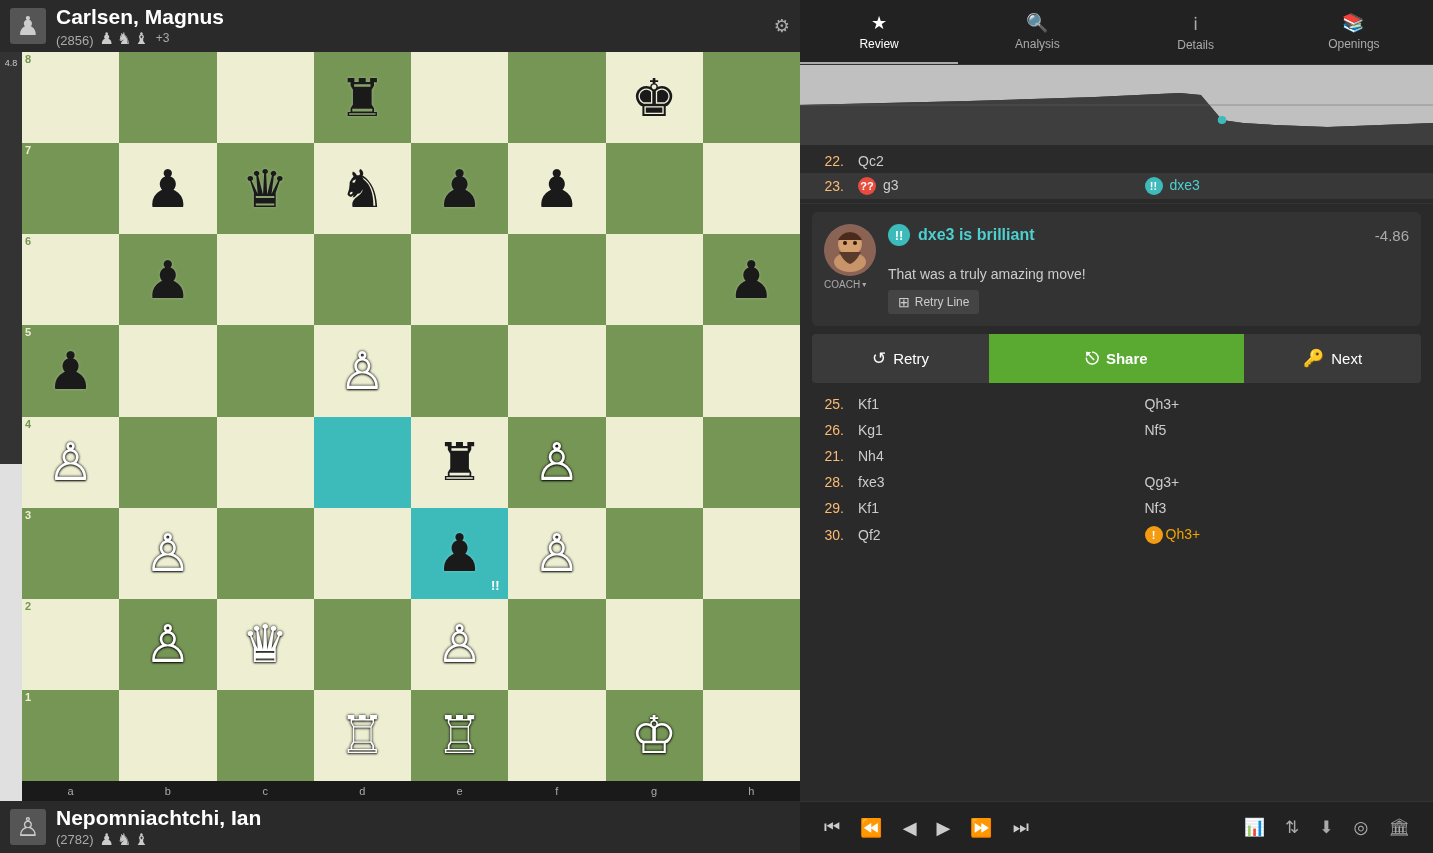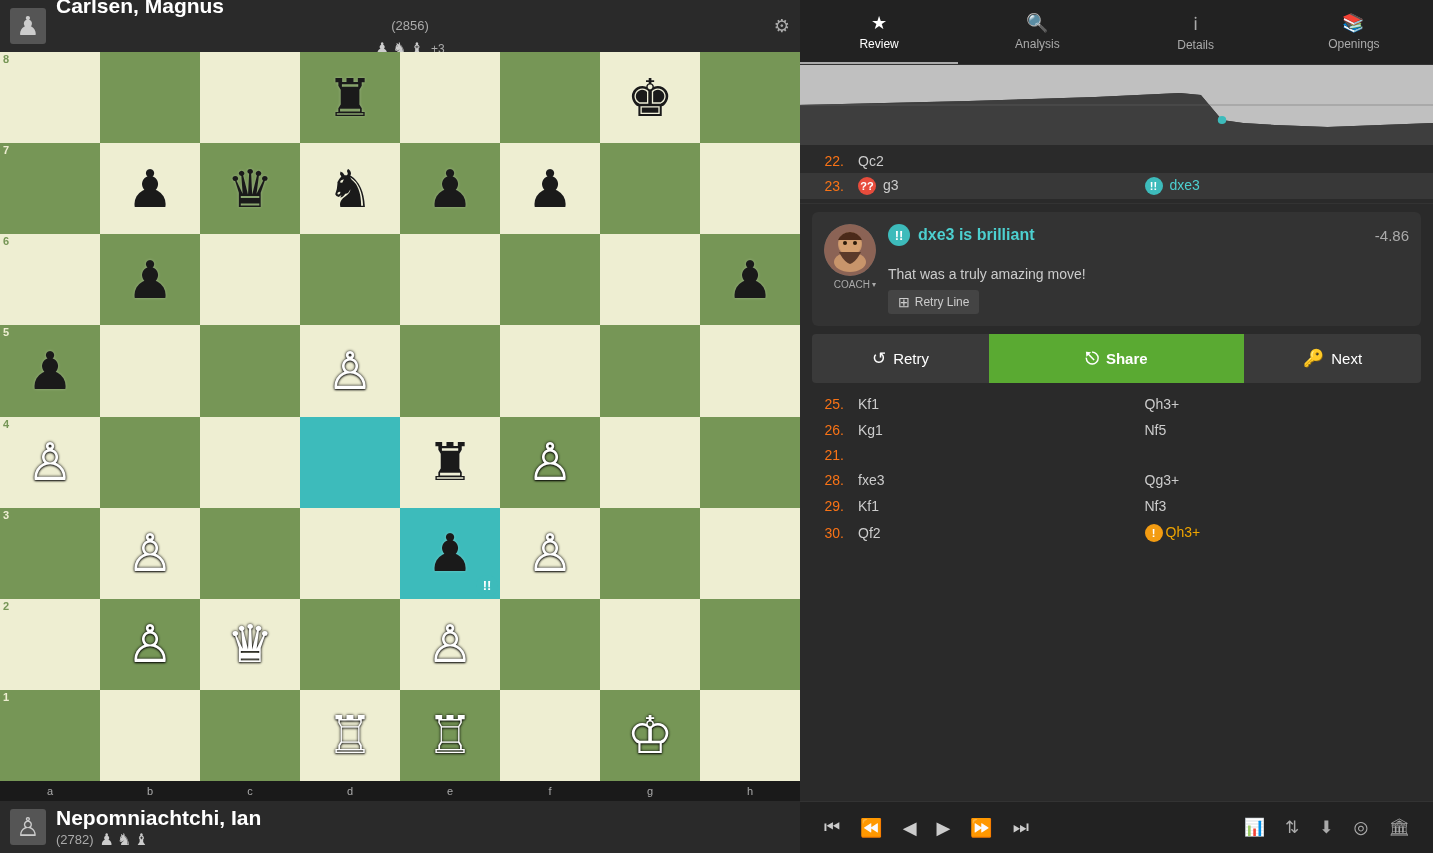--- a/index.html
+++ b/index.html
@@ -241,21 +241,21 @@
       border-bottom: 1px solid #333;
     }
     .move-row {
       display: flex;
       align-items: center;
       padding: 3px 16px;
       font-size: 14px;
       gap: 8px;
     }
     .move-num {
-      color: #f97316;
+      color: #fdba74;
       width: 28px;
       text-align: right;
     }
     .move-white, .move-black {
       flex: 1;
       cursor: pointer;
       padding: 1px 6px;
       border-radius: 3px;
     }
 
@@ -286,21 +286,21 @@
       margin: 8px 12px;
       border-radius: 6px;
       padding: 12px;
       display: flex;
       gap: 12px;
       align-items: flex-start;
     }
     .coach-avatar-wrap {
       display: flex;
       flex-direction: column;
-      align-items: flex-end;
+      align-items: flex-start;
       gap: 3px;
     }
     .coach-avatar {
       width: 52px;
       height: 52px;
       border-radius: 50%;
       background: #555;
       overflow: hidden;
       display: flex;
       align-items: center;
@@ -471,35 +471,42 @@
 <body>
 
 <div class="left-panel">
 
   <div class="player-bar">
     <div class="player-avatar">
       <span style="font-size:26px;">♟</span>
     </div>
     <div class="player-info">
       <div class="player-name">Carlsen, Magnus</div>
-      <div style="display:flex;align-items:center;gap:6px;flex-direction:column;">
+      <div style="display:flex;align-items:flex-end;gap:6px;">
         <span style="color:#aaa;font-size:13px;">(<span>2856</span>)</span>
         <span class="player-pieces">
           <span style="font-size:16px;">♟</span>
             <span style="font-size:16px;">♞</span>
             <span style="font-size:16px;">♝</span>
           <span class="player-plus">+3</span>
         </span>
       </div>
     </div>
     <div class="settings-icon">⚙</div>
   </div>
 
   <div class="board-wrapper">
 
+    <div class="eval-bar-container">
+      <div class="eval-value" style="top:6px;font-size:9px;">4.8</div>
+      <div class="eval-bar">
+        <div class="eval-bar-black" style="height:55%;"></div>
+        <div class="eval-bar-white" style="height:45%; background:#e0e0e0;"></div>
+      </div>
+    </div>
 
     <div class="board-area">
       <div class="chess-board-container" id="board-container">
 
         <div class="chess-board" id="chess-board">
             <div class="cell light">
               <span class="rank-label">8</span>
             </div>
             <div class="cell dark"></div>
             <div class="cell light"></div>
@@ -768,20 +775,21 @@
         <span class="move-white">Kf1</span>
         <span class="move-black">Qh3+</span>
       </div>
       <div class="move-row">
         <span class="move-num">26.</span>
         <span class="move-white">Kg1</span>
         <span class="move-black">Nf5</span>
       </div>
       <div class="move-row">
         <span class="move-num">21.</span>
+        <span class="move-black">Nh4</span>
       </div>
       <div class="move-row">
         <span class="move-num">28.</span>
         <span class="move-white">fxe3</span>
         <span class="move-black">Qg3+</span>
       </div>
       <div class="move-row">
         <span class="move-num">29.</span>
         <span class="move-white">Kf1</span>
         <span class="move-black">Nf3</span>

